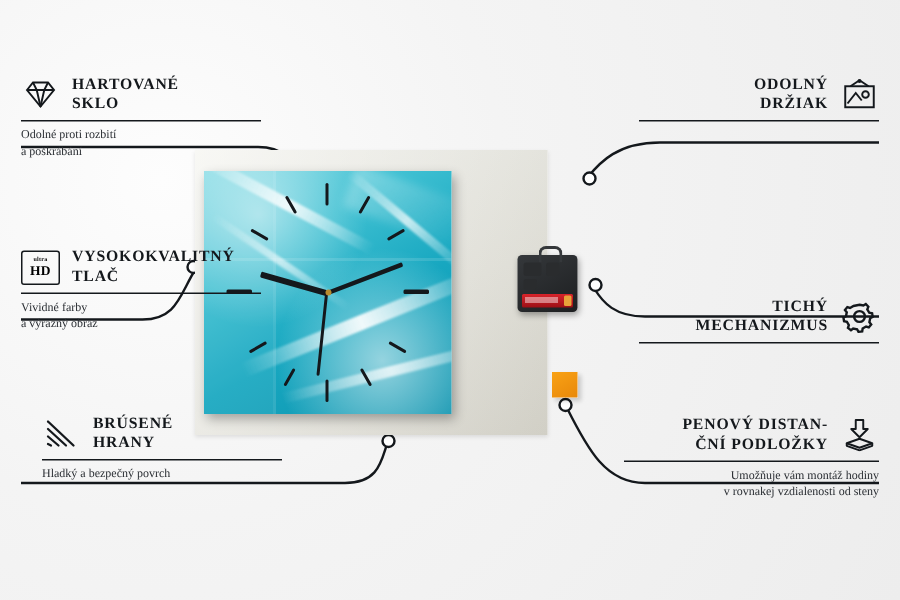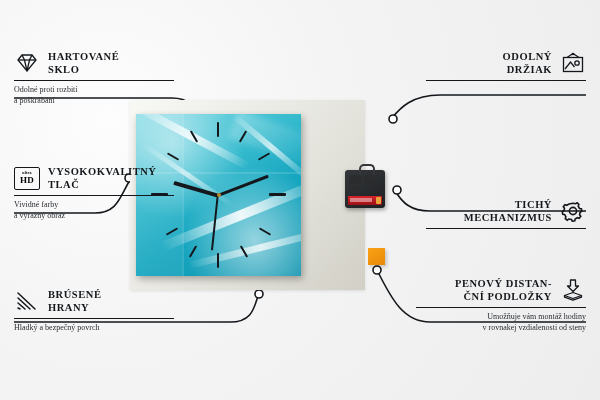--- a/index.html
+++ b/index.html
@@ -203,21 +203,21 @@
         <span>TLAČ</span>
       </span>
     </div>
     <div class="rule"></div>
     <div class="desc">
       <span>Vividné farby</span><br>
       <span>a výrazný obraz</span>
     </div>
   </div>
 
-  <div class="feat left" style="left:14px;top:276px;margin-top:12px;">
+  <div class="feat left" style="left:28px;top:276px;">
     <div class="head">
       <span class="icon">
         <svg viewBox="0 0 26 22">
           <g stroke="currentColor" stroke-width="1.5" stroke-linecap="round">
             <path d="M4 3 L21 19"></path>
               <path d="M4 8 L16 19"></path>
             <path d="M4 13 L11 19"></path>
               <path d="M4 18 L6 19"></path>
           </g>
         </svg>

